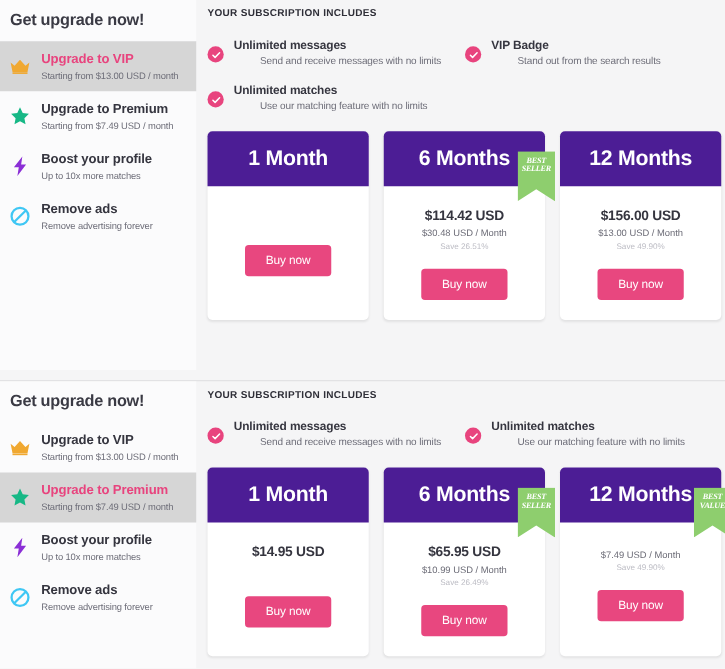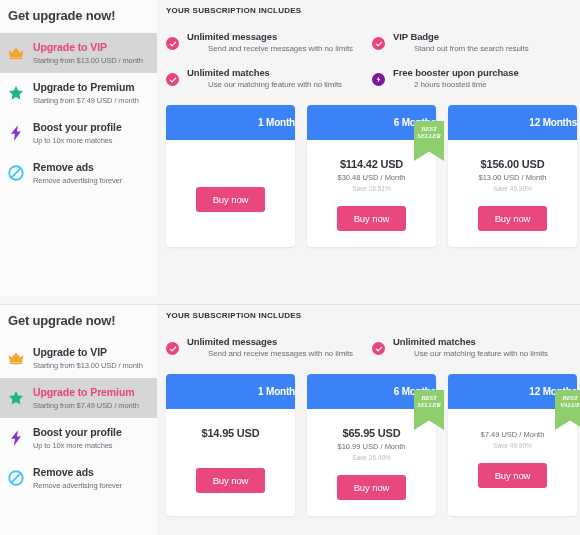--- a/index.html
+++ b/index.html
@@ -129,25 +129,25 @@
   .plans { display: flex; gap: 12px; margin-top: 2px; }
   .plan {
     position: relative;
     width: 129px;
     background: #ffffff;
     border-radius: 4px;
     box-shadow: 0 1px 2px rgba(0,0,0,0.08);
     overflow: visible;
   }
   .plan-head {
-    background: #3b82f6;
+    background: #4c1d95;
     color: #fff;
-    font-size: 10px;
-    font-weight: bold;
-    text-align: right;
+    font-size: 17px;
+    font-weight: bold;
+    text-align: center;
     padding: 12px 0;
     border-radius: 4px 4px 0 0;
     letter-spacing: -0.2px;
   }
   .plan-body {
     padding: 18px 0 16px;
     text-align: center;
     border-radius: 0 0 4px 4px;
   }
   .plan-price {
@@ -288,31 +288,20 @@
             <span class="feat-ico check">
               <svg width="8" height="8" viewBox="0 0 24 24">
                 <path fill="none" stroke="#fff" stroke-width="3.6" stroke-linecap="round" stroke-linejoin="round" d="M4 12.5l5.2 5.2L20 6.5"></path>
               </svg>
             </span>
             <span>
               <span class="feat-name">Unlimited matches</span>
               <span class="feat-desc">Use our matching feature with no limits</span>
             </span>
           </div>
-          <div class="feat">
-            <span class="feat-ico bolt">
-              <svg width="7" height="7" viewBox="0 0 24 24">
-                <path fill="#fff" d="M14.5 1.5L5.5 13h5.2L9.2 22.5 18.5 10h-5.3z"></path>
-              </svg>
-            </span>
-            <span>
-              <span class="feat-name">Free booster upon purchase</span>
-              <span class="feat-desc">2 hours boosted time</span>
-            </span>
-          </div>
         </div>
         <div class="plans">
           <div class="plan no-sub">
             <div class="plan-head">1 Month</div>
             <div class="plan-body"><button class="buy-btn">Buy now</button></div>
           </div>
           <div class="plan">
             <div class="ribbon">
               <span>BEST</span>
               <span>SELLER</span>

